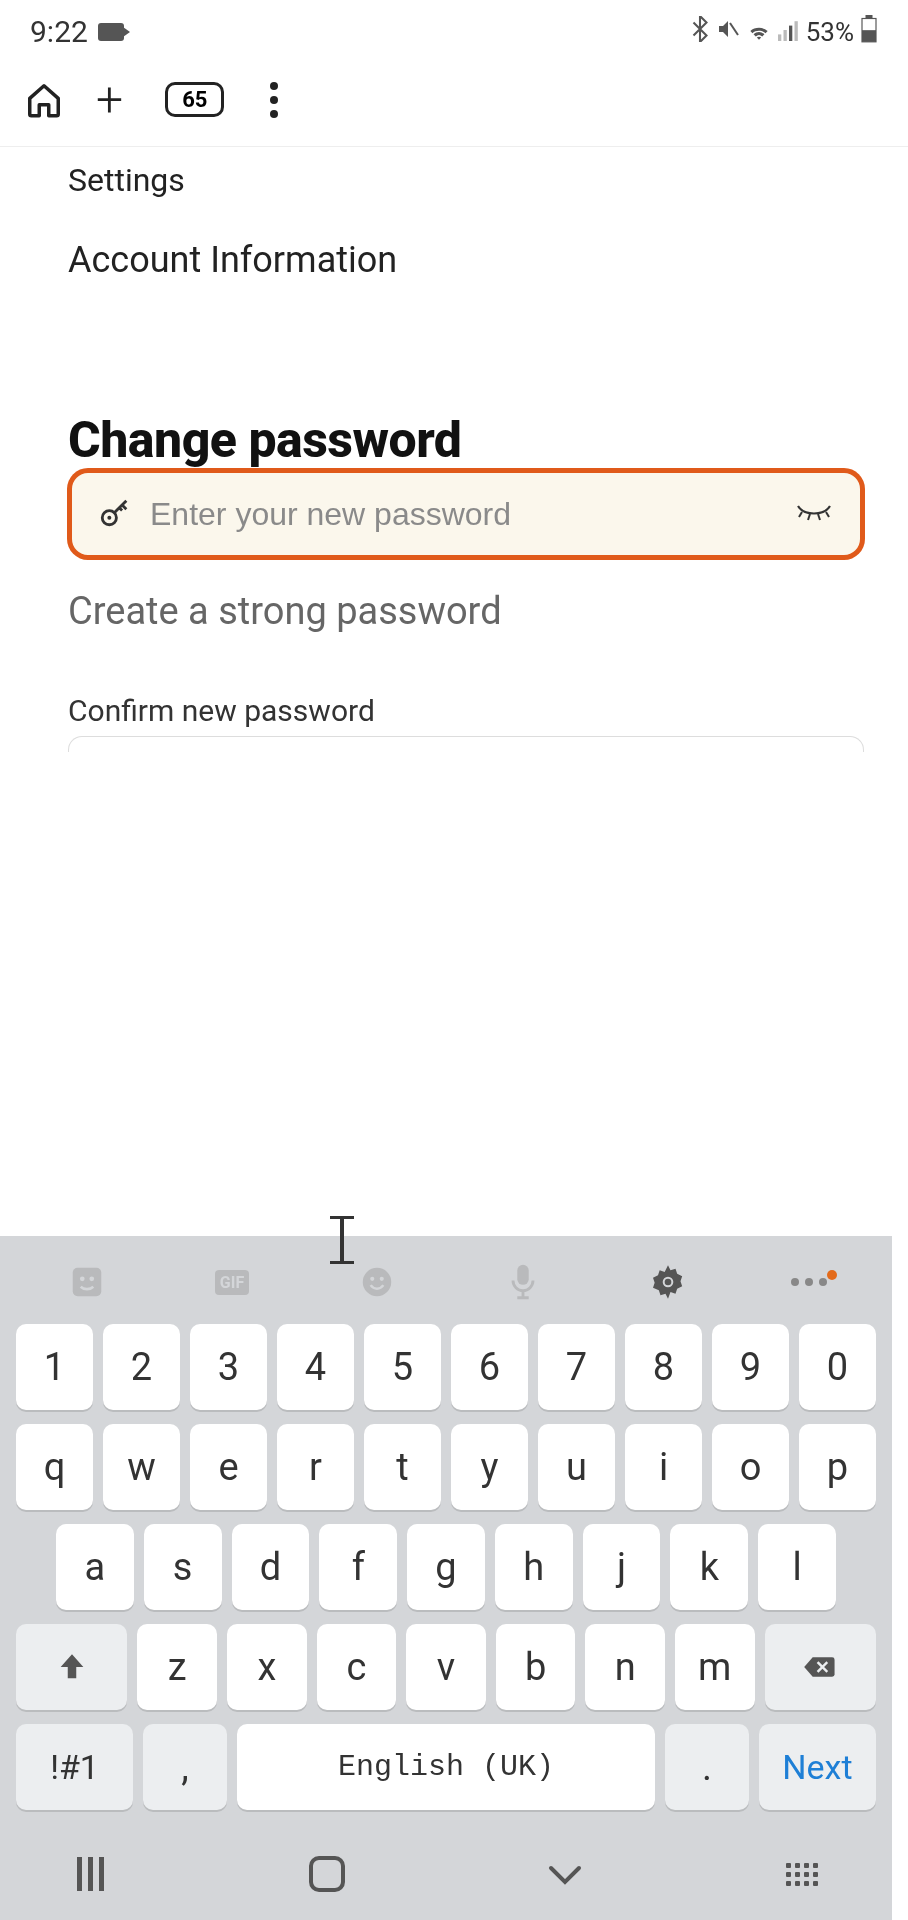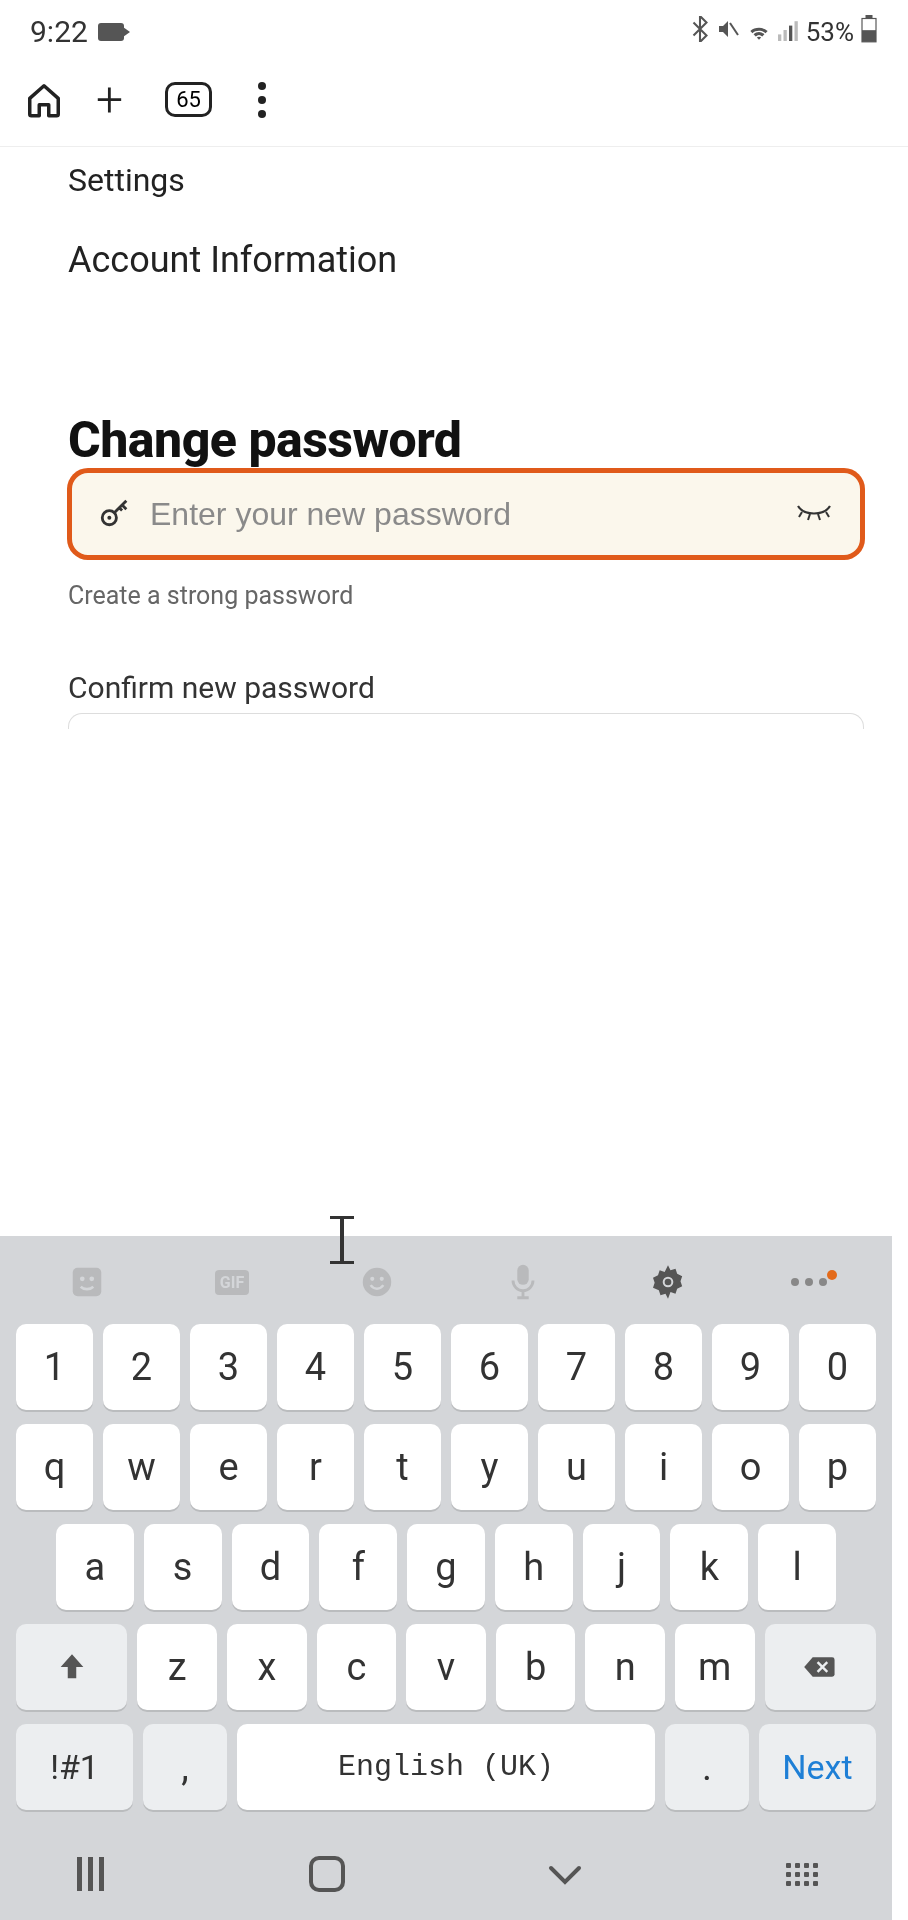--- a/index.html
+++ b/index.html
@@ -11,34 +11,34 @@
   .status-right { display: flex; align-items: center; gap: 6px; font-size: 26px; }
   .cam-icon { width: 26px; height: 18px; background: #555; border-radius: 3px; position: relative; }
   .cam-icon::after { content:""; position:absolute; right:-6px; top:4px; width:0; height:0; border-top:5px solid transparent; border-bottom:5px solid transparent; border-left:7px solid #555; }
 
   
   .browser-bar { display: flex; align-items: center; gap: 22px; padding: 12px 24px 18px 24px; border-bottom: 1px solid #eee; }
   .home-icn { width: 40px; height: 40px; display:flex; align-items:center; justify-content:center; }
   .url-pill { flex: 0 0 auto; display: flex; align-items: center; gap: 14px; background: #e4ecf1; border-radius: 40px; padding: 14px 26px; width: 470px; }
   .url-text { font-size: 32px; color: #3a4a52; white-space: nowrap; overflow: hidden; }
   .plus-icn { font-size: 48px; color: #222; font-weight: 300; margin-left: 10px; }
-  .tabcount { border: 3px solid #222; border-radius: 10px; padding: 2px 8px; font-size: 22px; font-weight: 400; margin-left: 20px; }
+  .tabcount { border: 3px solid #222; border-radius: 10px; padding: 2px 14px; font-size: 22px; font-weight: 700; margin-left: 20px; }
   .kebab { margin-left: 24px; display:flex; flex-direction:column; gap:6px; }
   .kebab span { width:8px; height:8px; background:#222; border-radius:50%; }
 
   
   .page { padding: 14px 44px 0 68px; }
   .crumb1 { font-size: 32px; color: #222; margin-bottom: 40px; }
   .crumb2 { font-size: 36px; color: #222; margin-bottom: 130px; }
   .page-h1 { font-size: 50px; font-weight: 800; color: #111; letter-spacing: -0.5px; }
   .field-label { font-size: 30px; color: #333; margin-bottom: 22px; }
   .pw-field { display:flex; align-items:center; gap:18px; border: 4px solid #e05a1a; background: #fbf7ec; border-radius: 20px; padding: 22px 26px; box-shadow: 0 0 0 1px #e05a1a; }
   .pw-input { flex:1; border:none; background:transparent; font-size: 32px; color:#8a8a8a; outline:none; }
   .pw-input::placeholder { color:#8a8a8a; }
-  .hint { font-size: 25px; color: #666; margin-top: 22px; margin-bottom: 60px; }
+  .hint { font-size: 38px; color: #666; margin-top: 30px; margin-bottom: 60px; }
   .field-label2 { font-size: 30px; color: #333; margin-bottom: 8px; }
   .field2-top { height: 16px; border-top: 1px solid #ddd; border-left:1px solid #ddd; border-right:1px solid #ddd; border-radius: 14px 14px 0 0; }
 
   
   .keyboard { position:absolute; left:0; right:16px; bottom:0; background:#d4d6d9; padding-top: 14px; }
   .kb-toolbar { display:flex; align-items:center; justify-content:space-around; padding: 10px 14px 20px 14px; position:relative; }
   .kb-tool { width:44px; height:44px; display:flex; align-items:center; justify-content:center; opacity:0.45; color:#555; }
   .kb-tool.gear { opacity:1; color:#555; }
   .kb-more { display:flex; gap:6px; align-items:center; position:relative; }
   .kb-more span { width:8px; height:8px; background:#888; border-radius:50%; }

